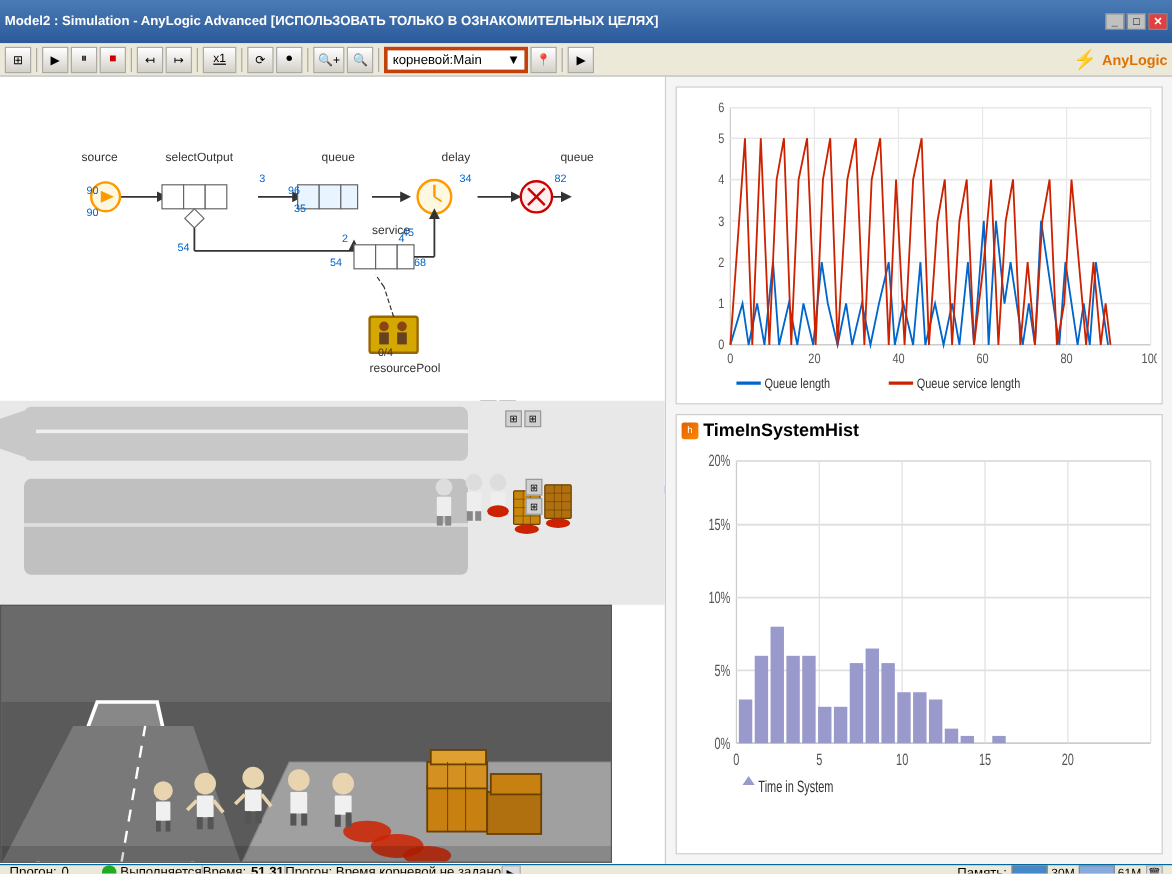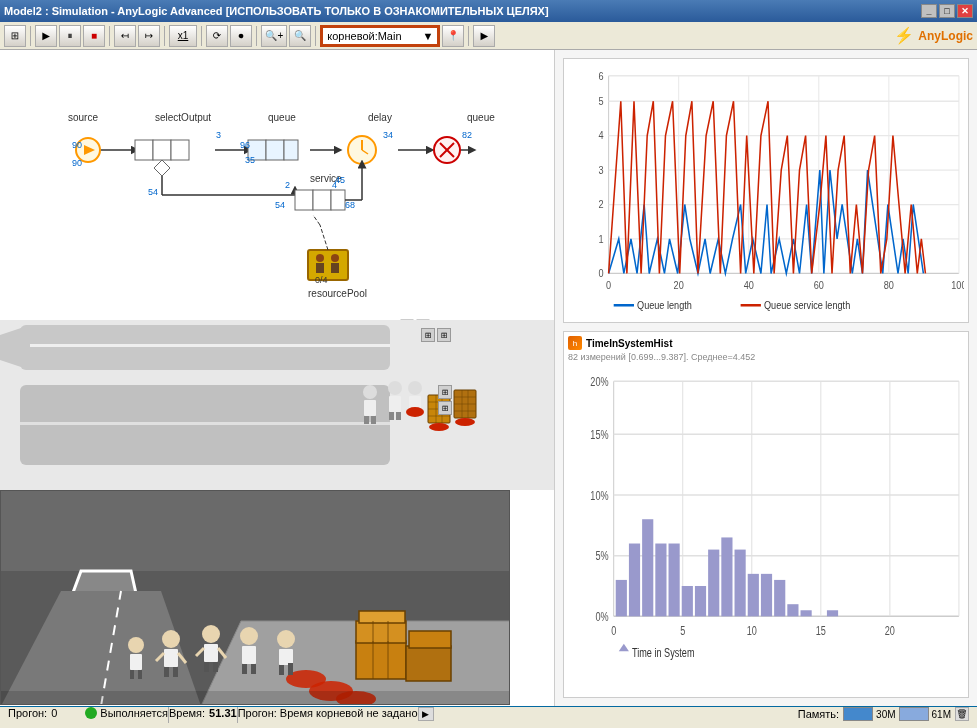--- a/index.html
+++ b/index.html
@@ -1,20 +1,20 @@
 <!DOCTYPE html>
 <html><head>
   <meta charset="utf-8">
   <style>
     * { box-sizing: border-box; margin: 0; padding: 0; }
     body { width: 977px; height: 728px; overflow: hidden; background: #d4d0c8; font-family: 'Segoe UI', Tahoma, Arial, sans-serif; font-size: 11px; }
 
     
     #titlebar {
-      height: 22px;
+      height: 36px;
       background: linear-gradient(to bottom, #4a7bb5, #2a5a9a);
       color: white;
       display: flex;
       align-items: center;
       justify-content: space-between;
       padding: 0 4px;
       font-size: 11px;
       font-weight: bold;
     }
     #titlebar-controls { display: flex; gap: 2px; }
@@ -204,21 +204,21 @@
   </div>
 </div>
 
 <div id="main">
 
   <div id="left-panel">
 
     <div id="diagram-area">
 
       <div class="node-label" style="left:68px;top:62px;">source</div>
-      <div class="node-label" style="left:155px;top:62px;">selectOutput</div>
+      <div class="node-label" style="left:138px;top:62px;">selectOutput</div>
       <div class="node-label" style="left:268px;top:62px;">queue</div>
       <div class="node-label" style="left:368px;top:62px;">delay</div>
       <div class="node-label" style="left:467px;top:62px;">queue</div>
       <div class="node-label" style="left:310px;top:123px;">service</div>
       <div class="node-label" style="left:308px;top:238px;">resourcePool</div>
 
       <svg width="555" height="270" style="position:absolute;top:0;left:0;">
 
         <line x1="100" y1="100" x2="135" y2="100" stroke="#333" stroke-width="1.5" marker-end="url(#arrow)"></line>
         <line x1="215" y1="100" x2="248" y2="100" stroke="#333" stroke-width="1.5" marker-end="url(#arrow)"></line>
@@ -460,23 +460,22 @@
         <text x="68" y="193" font-size="9" fill="#333">Queue length</text>
         <line x1="170" y1="190" x2="190" y2="190" stroke="#cc2200" stroke-width="2"></line>
         <text x="193" y="193" font-size="9" fill="#333">Queue service length</text>
       </svg>
     </div>
 
     <div class="chart-container" style="flex:1.4;min-height:220px;">
       
       <div style="display:flex;align-items:center;gap:4px;margin-bottom:2px;">
         <div style="width:14px;height:14px;background:linear-gradient(135deg,#e06000,#ff8800);border-radius:2px;display:flex;align-items:center;justify-content:center;font-size:8px;color:white;">h</div>
-        <span style="font-weight:bold;font-size:10px;">TimeInSystemHist</span>
+        <span style="font-weight:bold;font-size:15px;">TimeInSystemHist</span>
       </div>
-      <div style="font-size:9px;color:#888;margin-bottom:4px;">82 измерений [0.699...9.387]. Среднее=4.452</div>
       <svg width="100%" height="85%" viewBox="0 0 390 200" preserveAspectRatio="none">
         <rect width="390" height="200" fill="white"></rect>
 
         <line x1="45" y1="10" x2="45" y2="165" stroke="#ccc" stroke-width="1"></line>
         <line x1="45" y1="165" x2="385" y2="165" stroke="#ccc" stroke-width="1"></line>
 
         <line x1="45" y1="125" x2="385" y2="125" stroke="#e0e0e0" stroke-width="1"></line>
         <line x1="45" y1="85" x2="385" y2="85" stroke="#e0e0e0" stroke-width="1"></line>
         <line x1="45" y1="45" x2="385" y2="45" stroke="#e0e0e0" stroke-width="1"></line>
         <line x1="45" y1="10" x2="385" y2="10" stroke="#e0e0e0" stroke-width="1"></line>

